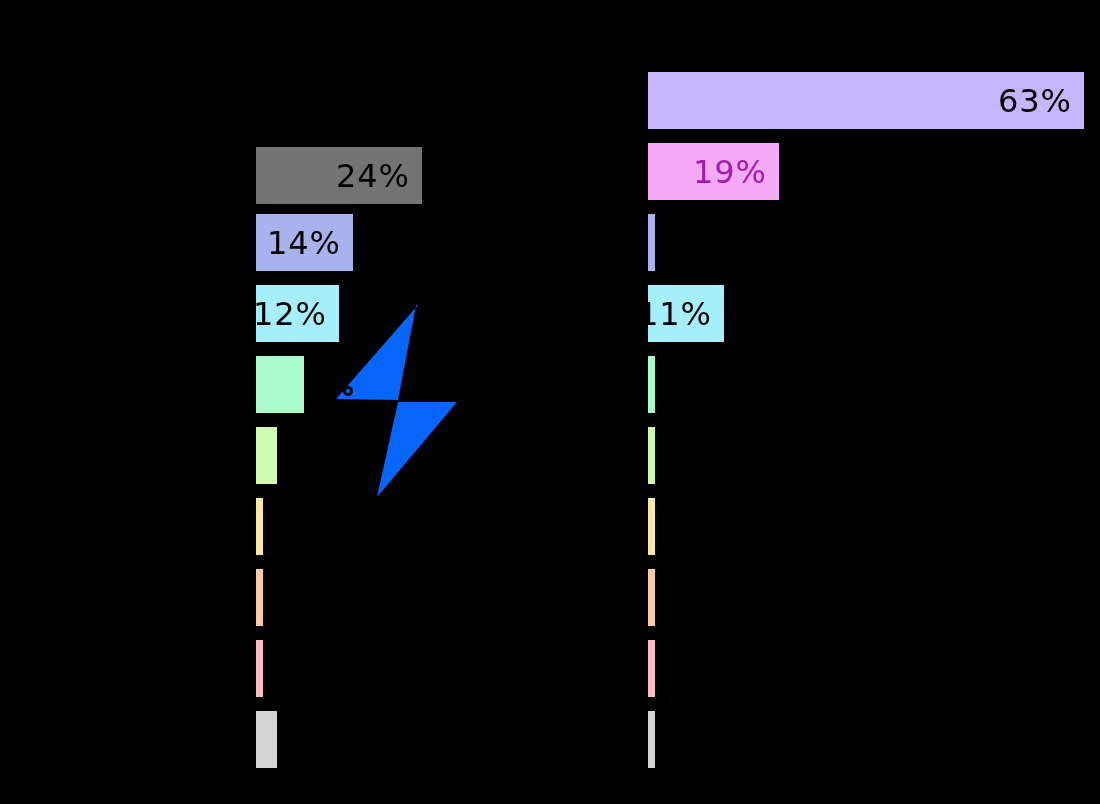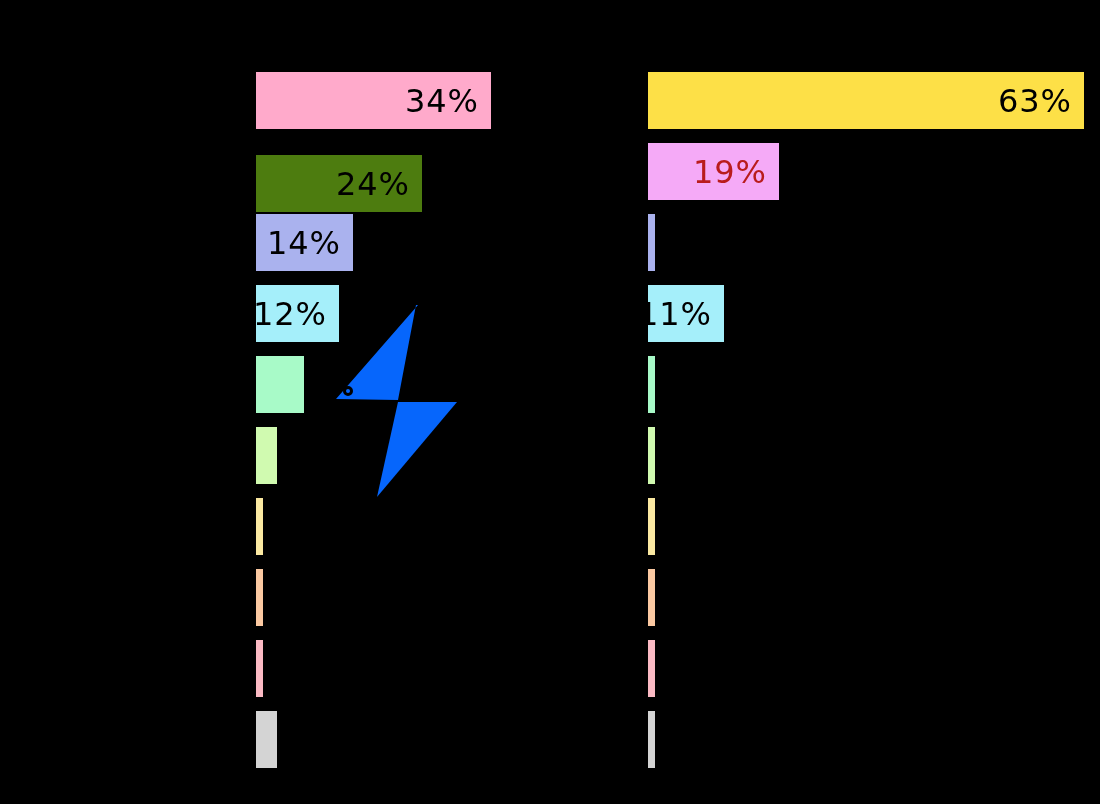--- a/index.html
+++ b/index.html
@@ -54,45 +54,42 @@
     border: 3px solid #000000;
     border-radius: 50%;
     background: transparent;
   }
 </style>
 </head>
 <body>
 
 <div class="canvas">
   <div class="chart-group" id="chart-left">
-      <div class="bar" style="left: 255px; top: 71px; width: 235px; height: 57px; background: rgb(255, 170, 203);">
-        <span style="color: rgb(0, 0, 0);">34%</span>
-      </div>
-      <div class="bar" style="left: 255px; top: 154px; width: 166px; height: 57px; background: #4d7c0f;">
+      <div class="bar" style="left: 255px; top: 146px; width: 166px; height: 57px; background: #737373;">
         <span style="color: rgb(0, 0, 0);">24%</span>
       </div>
       <div class="bar" style="left: 255px; top: 213px; width: 97px; height: 57px; background: rgb(170, 178, 238);">
         <span style="color: rgb(0, 0, 0);">14%</span>
       </div>
       <div class="bar" style="left: 255px; top: 284px; width: 83px; height: 57px; background: rgb(165, 239, 250);">
         <span style="color: #000000;">12%</span>
       </div>
       <div class="bar" style="left: 255px; top: 355px; width: 48px; height: 57px; background: rgb(168, 250, 200);"></div>
       <div class="bar" style="left: 255px; top: 426px; width: 21px; height: 57px; background: rgb(208, 250, 176);"></div>
       <div class="bar" style="left: 255px; top: 497px; width: 7px; height: 57px; background: rgb(251, 233, 162);"></div>
       <div class="bar" style="left: 255px; top: 568px; width: 7px; height: 57px; background: rgb(251, 201, 162);"></div>
       <div class="bar" style="left: 255px; top: 639px; width: 7px; height: 57px; background: rgb(251, 186, 196);"></div>
       <div class="bar" style="left: 255px; top: 710px; width: 21px; height: 57px; background: rgb(212, 212, 212);"></div>
     </div>
   <div class="chart-group" id="chart-right">
-      <div class="bar" style="left: 647px; top: 71px; width: 436px; height: 57px; background: #fde047;">
+      <div class="bar" style="left: 647px; top: 71px; width: 436px; height: 57px; background: #c4b5fd;">
         <span style="color: rgb(0, 0, 0);">63%</span>
       </div>
       <div class="bar" style="left: 647px; top: 142px; width: 131px; height: 57px; background: rgb(245, 170, 247);">
-        <span style="color: #b91c1c;">19%</span>
+        <span style="color: #a21caf;">19%</span>
       </div>
       <div class="bar" style="left: 647px; top: 213px; width: 7px; height: 57px; background: rgb(170, 178, 238);"></div>
       <div class="bar" style="left: 647px; top: 284px; width: 76px; height: 57px; background: rgb(165, 239, 250); justify-content: flex-end;">
         <span style="color: rgb(0, 0, 0);">11%</span>
       </div>
       <div class="bar" style="left: 647px; top: 355px; width: 7px; height: 57px; background: rgb(168, 250, 200);"></div>
       <div class="bar" style="left: 647px; top: 426px; width: 7px; height: 57px; background: rgb(208, 250, 176);"></div>
       <div class="bar" style="left: 647px; top: 497px; width: 7px; height: 57px; background: rgb(251, 233, 162);"></div>
       <div class="bar" style="left: 647px; top: 568px; width: 7px; height: 57px; background: rgb(251, 201, 162);"></div>
       <div class="bar" style="left: 647px; top: 639px; width: 7px; height: 57px; background: rgb(251, 186, 196);"></div>

